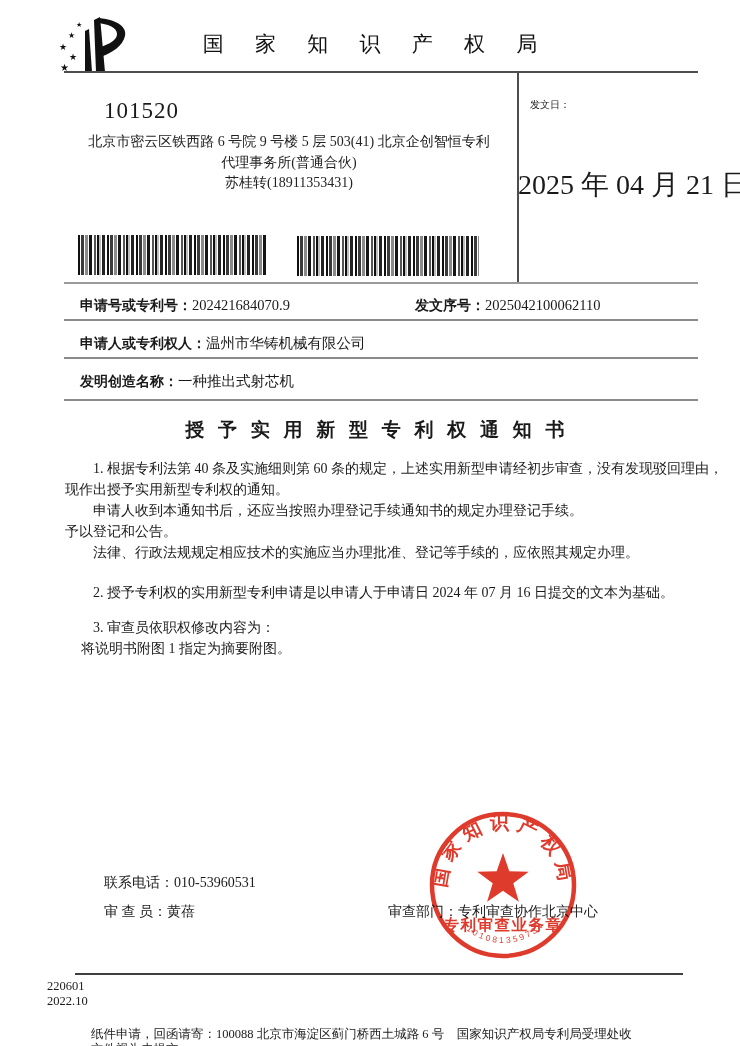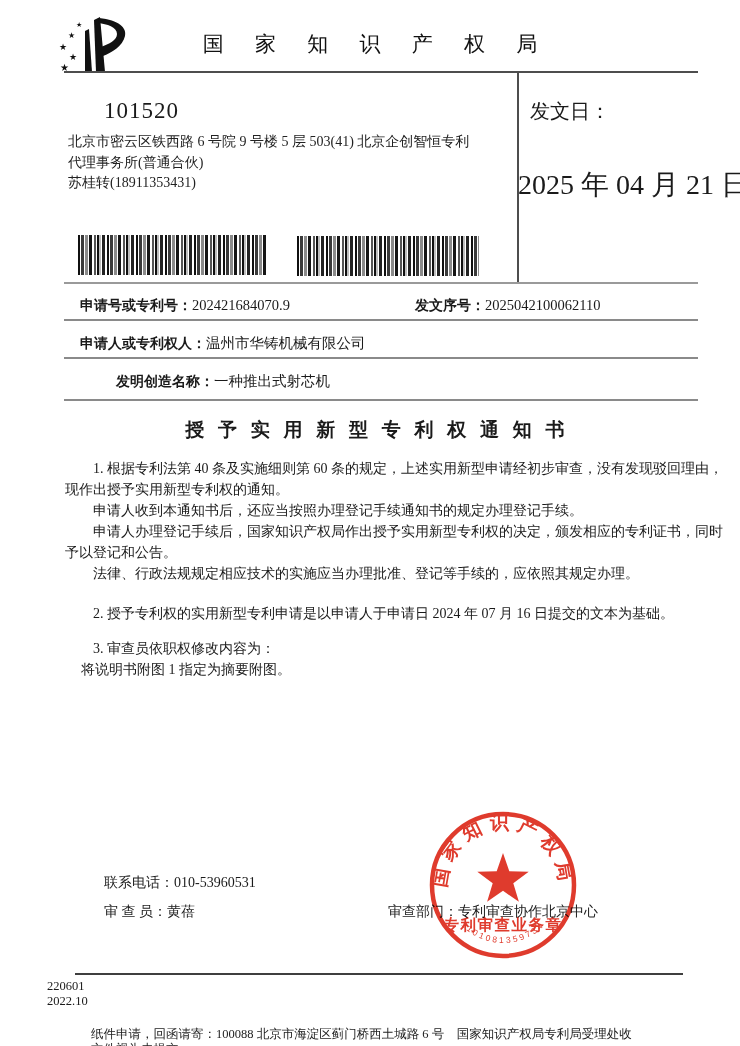--- a/index.html
+++ b/index.html
@@ -17,24 +17,24 @@
     left: 0; top: 30; width: 740px; top: 30px;
     text-align: center; font-size: 21px; letter-spacing: 13px; padding-left: 13px;
     color: #111;
   }
   .header-rule { left: 64px; top: 71px; width: 634px; height: 2px; background: #4d4d4d; }
   .column-divider { left: 517px; top: 72px; width: 2px; height: 211px; background: #4d4d4d; }
 
   
   .mailing-code { left: 104px; top: 98px; font-size: 23px; letter-spacing: 1px; }
   .mailing-address {
-    left: 68px; top: 132px; width: 442px; 
+    left: 68px; top: 132px; width: 442px; text-align: center;
     font-size: 14px; line-height: 20.5px; white-space: pre-line; color: #222;
   }
-  .dispatch-label { left: 530px; top: 98px; font-size: 20px; }
+  .dispatch-label { left: 530px; top: 98px; font-size: 10px; }
   .dispatch-date { left: 518px; top: 166px; width: 182px; text-align: center; font-size: 28px; }
 
   
   .barcode {
     top: 235px; height: 40px;
     background: repeating-linear-gradient(90deg,
       #101010 0 2px, #ffffff 2px 3px, #3a3a3a 3px 6px, #ffffff 6px 7px,
       #8a8a8a 7px 10px, #ffffff 10px 11px, #161616 11px 14px, #ffffff 14px 16px,
       #555555 16px 18px, #ffffff 18px 19px, #101010 19px 21px, #bdbdbd 21px 23px,
       #ffffff 23px 24px, #222222 24px 27px, #ffffff 27px 29px);
@@ -47,21 +47,21 @@
   .rule-1 { top: 282px; background:#9a9a9a; }
   .rule-2 { top: 319px; }
   .rule-3 { top: 357px; }
   .rule-4 { top: 399px; }
   .info-row { font-size: 14.5px; }
   .info-label { font-family: "Liberation Sans", "DejaVu Sans", sans-serif; font-weight: 700; font-size: 14px; }
   .info-value { font-size: 14.5px; }
   .row-1 { left: 80px; top: 297px; }
   .row-1b { left: 415px; top: 297px; }
   .row-2 { left: 80px; top: 334px; }
-  .row-3 { left: 80px; top: 372px; margin-left: 36px; }
+  .row-3 { left: 80px; top: 372px; }
 
   
   .notice-title {
     left: 0; top: 417px; width: 740px; text-align: center;
     font-size: 19px; font-weight: 700; letter-spacing: 4.5px; padding-left: 14px;
   }
   .notice-body { left: 65px; top: 458px; width: 636px; font-size: 14px; line-height: 21px; }
   .bline { white-space: nowrap; }
   .ind2 { padding-left: 28px; }
   .ind1 { padding-left: 16px; }
@@ -121,21 +121,20 @@
 <div class="abs info-row row-2"><span class="info-label">申请人或专利权人：</span><span class="info-value">温州市华铸机械有限公司</span></div>
 <div class="abs rule rule-3"></div>
 <div class="abs info-row row-3"><span class="info-label">发明创造名称：</span><span class="info-value">一种推出式射芯机</span></div>
 <div class="abs rule rule-4"></div>
 
 <div class="abs notice-title">授 予 实 用 新 型 专 利 权 通 知 书</div>
 <div class="abs notice-body">
   <div class="bline ind2">1.  根据专利法第 40 条及实施细则第 60 条的规定，上述实用新型申请经初步审查，没有发现驳回理由，</div>
   <div class="bline">现作出授予实用新型专利权的通知。</div>
   <div class="bline ind2">申请人收到本通知书后，还应当按照办理登记手续通知书的规定办理登记手续。</div>
-  <div class="bline ind2">申请人办理登记手续后，国家知识产权局作出授予实用新型专利权的决定，颁发相应的专利证书，同时</div>
   <div class="bline">予以登记和公告。</div>
   <div class="bline ind2">法律、行政法规规定相应技术的实施应当办理批准、登记等手续的，应依照其规定办理。</div>
   <div class="bline ind2 gap-lg">2.  授予专利权的实用新型专利申请是以申请人于申请日 2024 年 07 月 16 日提交的文本为基础。</div>
   <div class="bline ind2 gap-md">3.  审查员依职权修改内容为：</div>
   <div class="bline ind1">将说明书附图 1 指定为摘要附图。</div>
 </div>
 
 <div class="abs sig sig-examiner"><span>审 查 员：</span><span>黄蓓</span></div>
 <div class="abs sig sig-phone"><span>联系电话：</span><span>010-53960531</span></div>
 <div class="abs sig sig-dept"><span>审查部门：</span><span>专利审查协作北京中心</span></div>

